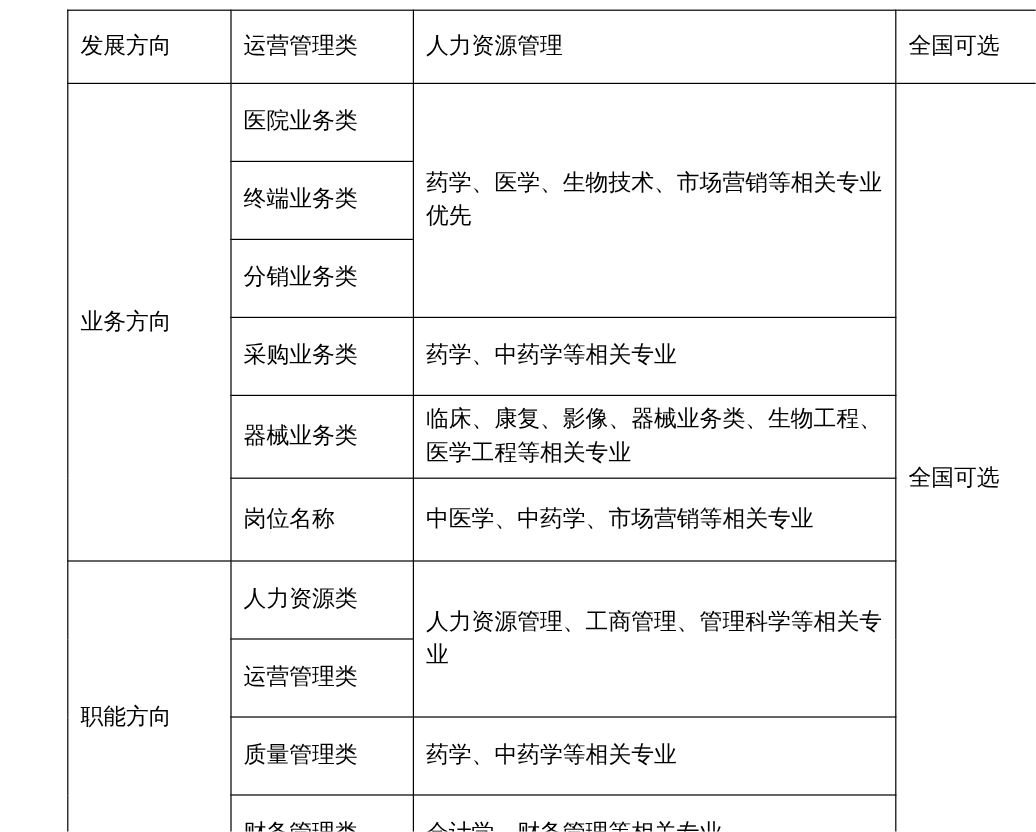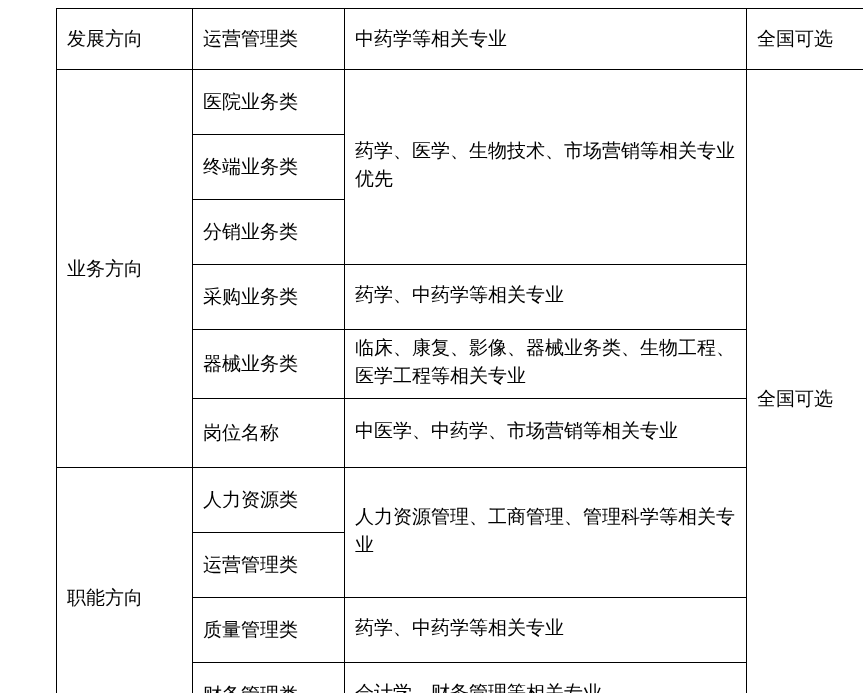--- a/index.html
+++ b/index.html
@@ -55,21 +55,20 @@
     padding-left: 14px;
   }
   td.post-cell {
     text-align: left;
     padding-left: 14px;
   }
   td.req-cell {
     text-align: left;
     padding-left: 14px;
     padding-right: 6px;
-    font-family: Liberation Mono, monospace;
   }
   td.loc-cell {
     text-align: left;
     padding-left: 14px;
   }
   .h-cell {
     padding-left: 14px;
   }
   tr.r-tall td { height: 56px; }
   tr.r-norm td { height: 52px; }
@@ -82,21 +81,21 @@
     <colgroup>
       <col class="col-dir">
       <col class="col-post">
       <col class="col-req">
       <col class="col-loc">
     </colgroup>
     <thead>
       <tr>
         <th class="h-cell">发展方向</th>
         <th class="h-cell">运营管理类</th>
-        <th class="h-cell">中药学等相关专业</th>
+        <th class="h-cell">人力资源管理</th>
         <th class="h-cell">全国可选</th>
       </tr>
     </thead>
     <tbody>
 
       <tr class="r-norm">
         <td class="dir-cell" rowspan="6">业务方向</td>
         <td class="post-cell">医院业务类</td>
         <td class="req-cell" rowspan="3">药学、医学、生物技术、市场营销等相关专业优先</td>
         <td class="loc-cell" rowspan="10">全国可选</td>

